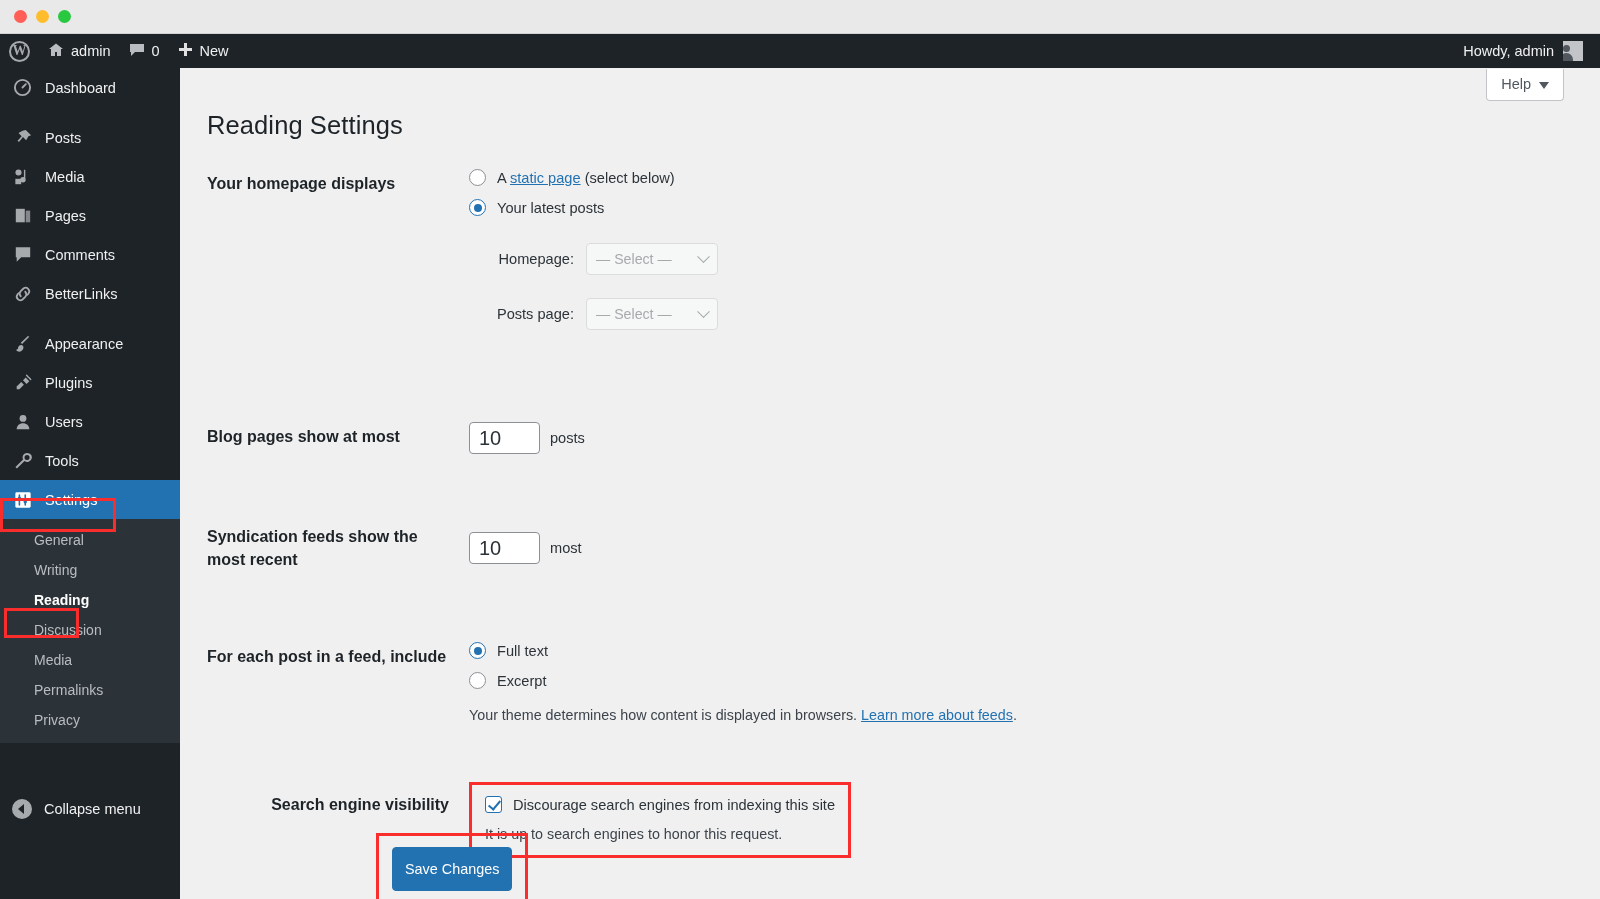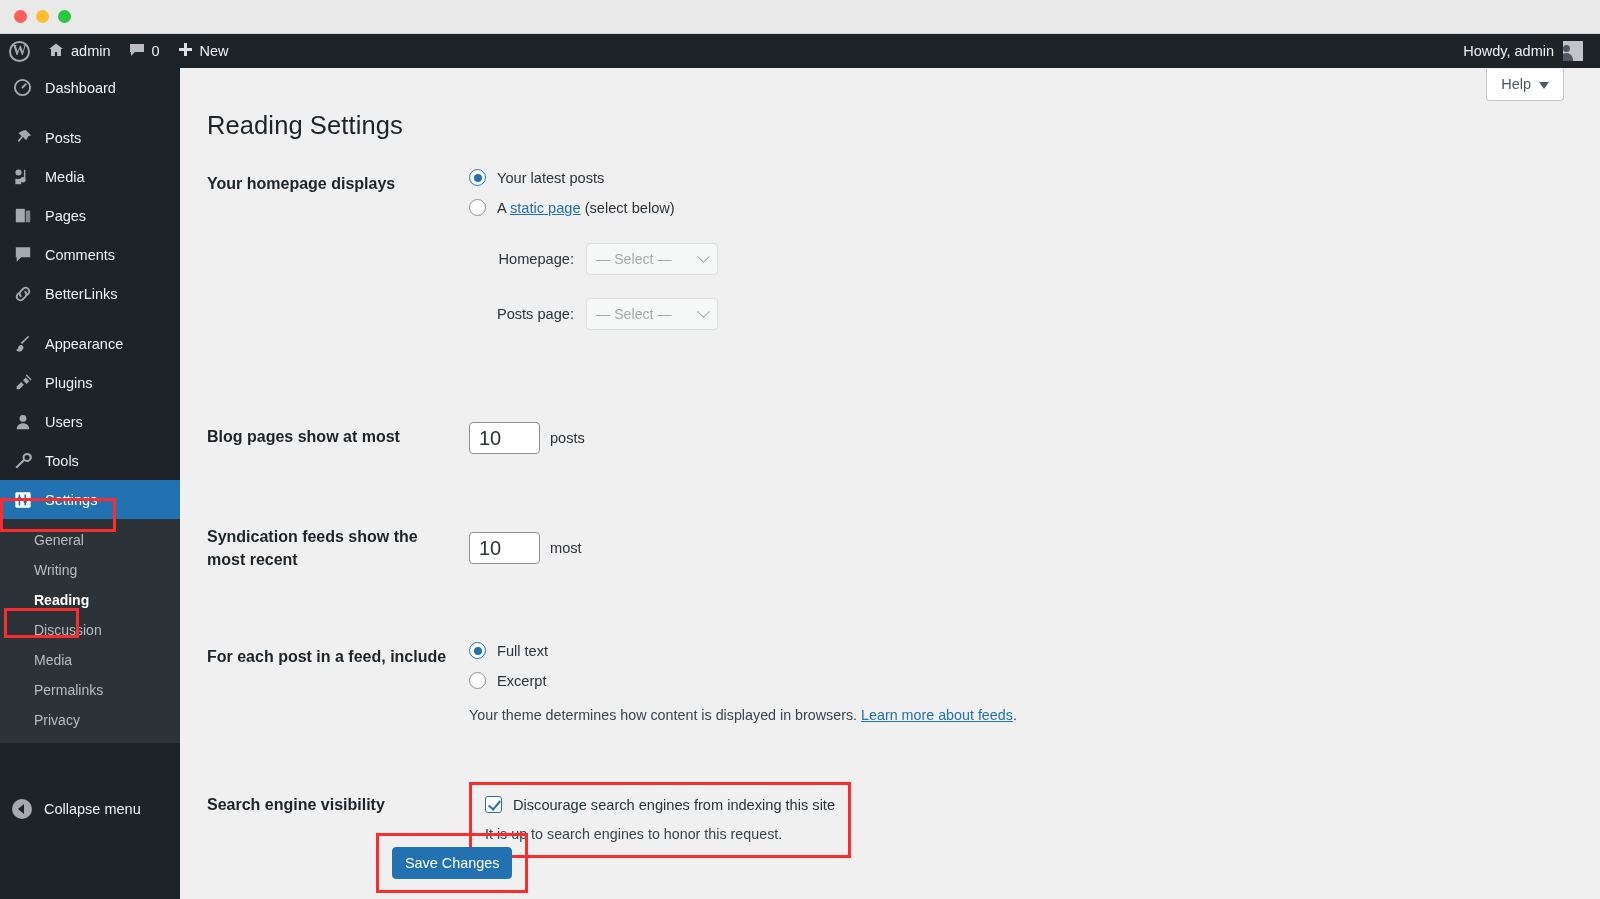--- a/index.html
+++ b/index.html
@@ -191,21 +191,21 @@
   }
   .check-sub { font-size: 14.3px; color: #3c434a; margin-top: 13px; }
 
   #submit-wrap {
     position: absolute; left: 196px; top: 765px;
     border: 3px solid #fa2d2d; padding: 11px 13px;
   }
   #save-button {
     background: #2271b1; color: #fff;
     border: 1px solid #2271b1; border-radius: 4px;
-    padding: 7px 12px; font-size: 14.4px; font-weight: normal;
+    padding: 13px 12px; font-size: 14.4px; font-weight: normal;
     font-family: "Liberation Sans", sans-serif;
     cursor: pointer;
   }
 
   .hl-outline { position: absolute; border: 3px solid #fa2d2d; pointer-events: none; }
   #hl-settings { left: 0px; top: 498px; width: 116px; height: 34px; }
   #hl-reading { left: 4px; top: 608px; width: 75px; height: 30px; }
 </style>
 </head>
 <body>
@@ -401,28 +401,28 @@
   </div>
 
   <h1 id="page-title">Reading Settings</h1>
 
   <div class="form-table">
 
     <div class="frow">
       <div class="fth">Your homepage displays</div>
       <div class="ftd">
         <div class="radio-line">
-          <span class="radio checked"></span>
-          <span>Your latest posts</span>
-        </div>
-        <div class="radio-line">
           <span class="radio"></span>
           <span>
             <span>A </span><a class="wp-link">static page</a><span> (select below)</span>
           </span>
+        </div>
+        <div class="radio-line">
+          <span class="radio checked"></span>
+          <span>Your latest posts</span>
         </div>
 
         <div style="margin-top:27px;">
           <div class="select-row">
             <span class="select-label">Homepage:</span>
             <span class="wp-select">
               <span>— Select —</span>
               <span class="chev"></span>
             </span>
           </div>
@@ -462,21 +462,21 @@
         </div>
         <div class="radio-line">
           <span class="radio"></span>
           <span>Excerpt</span>
         </div>
         <div class="desc-line"><span>Your theme determines how content is displayed in browsers. </span><a class="wp-link">Learn more about feeds</a><span>.</span></div>
       </div>
     </div>
 
     <div class="frow" style="margin-top:27px;">
-      <div class="fth" style="padding-top:27px;">Search engine visibility</div>
+      <div class="fth" style="padding-top:27px;text-align:right;">Search engine visibility</div>
       <div class="ftd">
         <div class="highlight-box">
           <div class="check-line">
             <span class="checkbox"></span>
             <span>Discourage search engines from indexing this site</span>
           </div>
           <div class="check-sub">It is up to search engines to honor this request.</div>
         </div>
       </div>
     </div>

